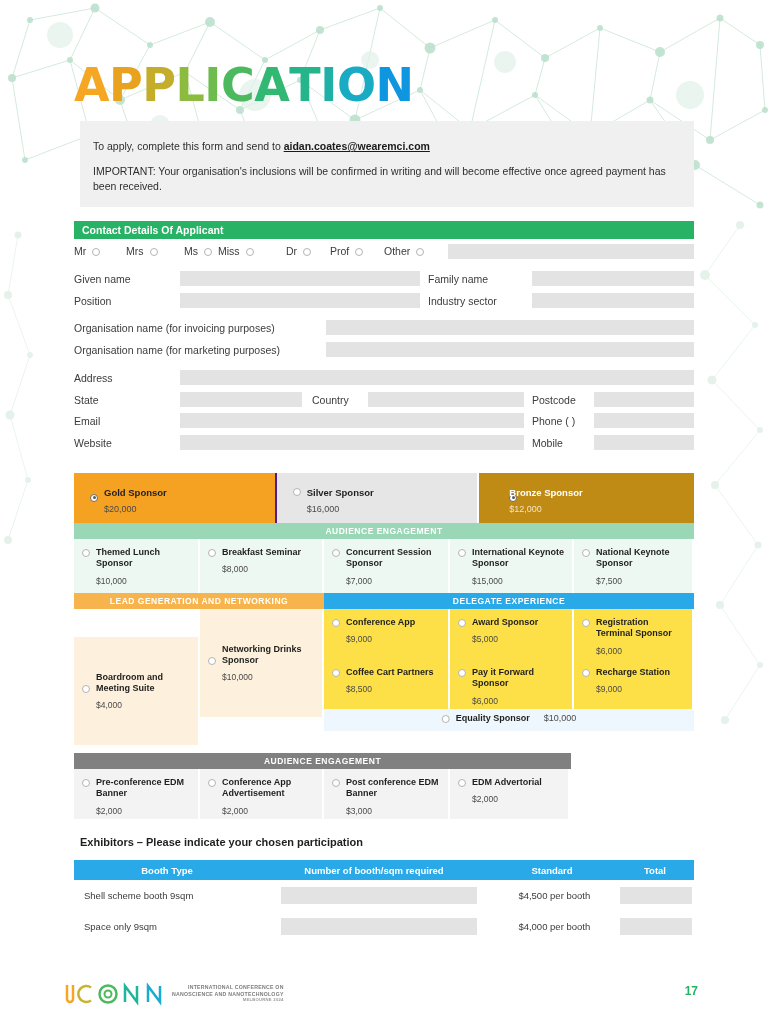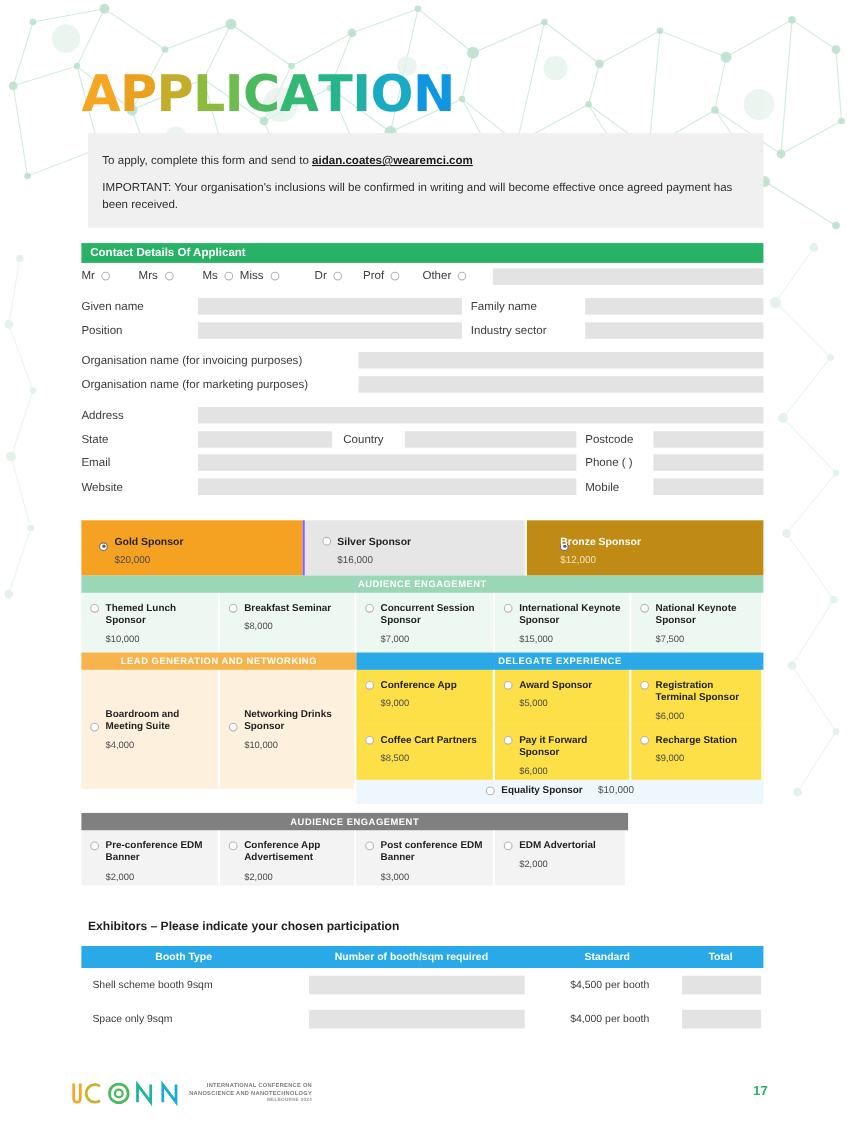--- a/index.html
+++ b/index.html
@@ -52,21 +52,21 @@
   }
   .titles{position:absolute;top:0;left:0;height:20px;}
   .titles .t-item{position:absolute;top:3px;white-space:nowrap;}
   .titles .t-item .radio{margin-left:6px;}
 
   
   .spon{position:absolute;left:74px;top:473px;width:620px;z-index:3;}
   .tierrow{display:flex;height:50px;}
   .tier{flex:1;position:relative;box-sizing:border-box;}
   .tier.gold{background:#f5a223;}
-  .tier.silver{background:#e6e6e6;border-left:2px solid #8b5cf6;border-right:2px solid #fff;}
+  .tier.silver{background:#e6e6e6;border-left:2px solid #4c1d95;border-right:2px solid #fff;}
   .tier.bronze{background:#bf8b15;padding-left:14px;}
   .tier .nm{position:absolute;left:30px;top:14px;font-size:9.5px;font-weight:bold;color:#1f1f1f;}
   .tier.bronze .nm{color:#ffffff;}
   .tier .pr{position:absolute;left:30px;top:31px;font-size:9px;color:#4a4a4a;}
   .tier.bronze .pr{color:#f2e4c2;}
   .tier .radio{position:absolute;left:16px;top:15px;}
   .radio.sel{background:#fff;border-color:#6b6b6b;position:relative;}
   .radio.sel::after{content:"";position:absolute;left:1.5px;top:1.5px;width:3px;height:3px;border-radius:50%;background:#5a5a5a;}
 
   .band{height:16px;line-height:16px;text-align:center;color:#fff;
@@ -330,21 +330,21 @@
         </div>
       </div>
 
     <div class="bandrow">
       <div class="band orange" style="width:250px;">LEAD GENERATION AND NETWORKING</div>
       <div class="band blue" style="width:370px;">DELEGATE EXPERIENCE</div>
     </div>
 
     <div style="display:flex;">
       <div style="width:250px;display:flex;" id="lead-host">
-          <div class="opt cream" style="width: 126px; height: 108px; display: flex; flex-direction: column; justify-content: center;">
+          <div class="opt cream" style="width: 126px; height: 108px; display: flex; flex-direction: column; justify-content: center; margin-top: 28px;">
             <span class="radio" style="top: 48px;"></span>
             <div class="nm">Boardroom and Meeting Suite</div>
             <div class="pr">$4,000</div>
           </div>
           <div class="opt cream" style="width: 124px; height: 108px; display: flex; flex-direction: column; justify-content: center;">
             <span class="radio" style="top: 48px;"></span>
             <div class="nm">Networking Drinks Sponsor</div>
             <div class="pr">$10,000</div>
           </div>
         </div>

